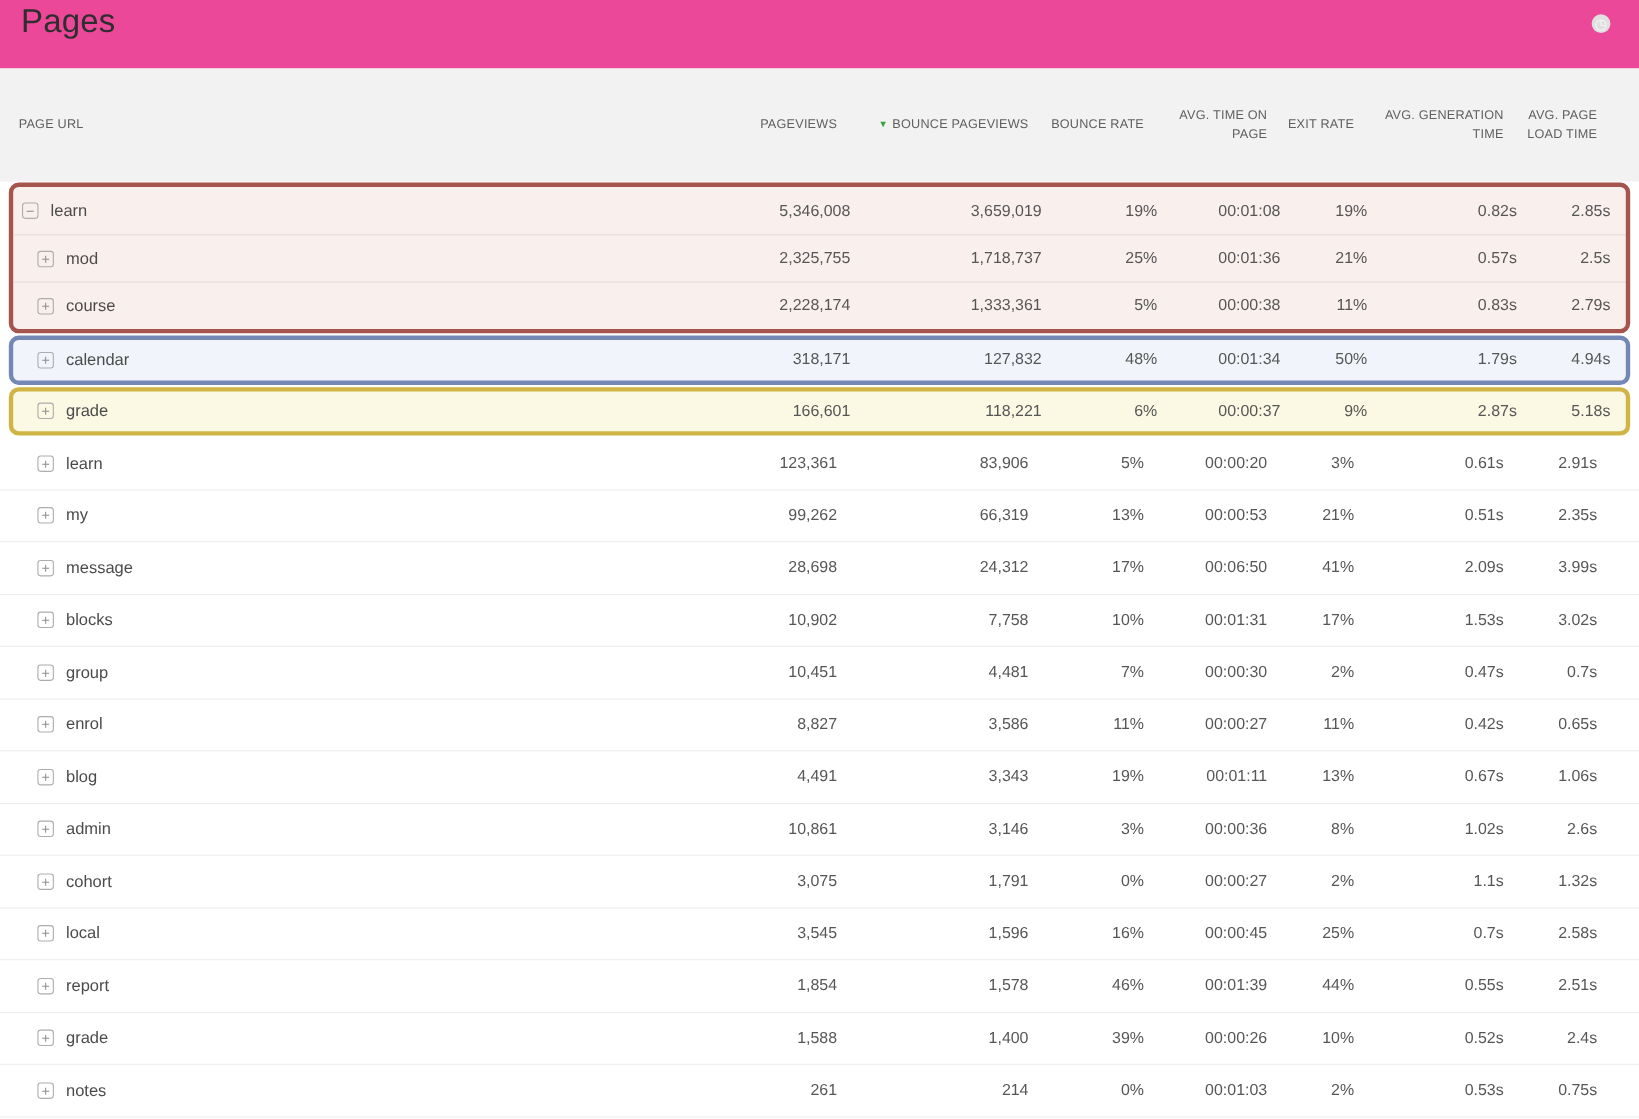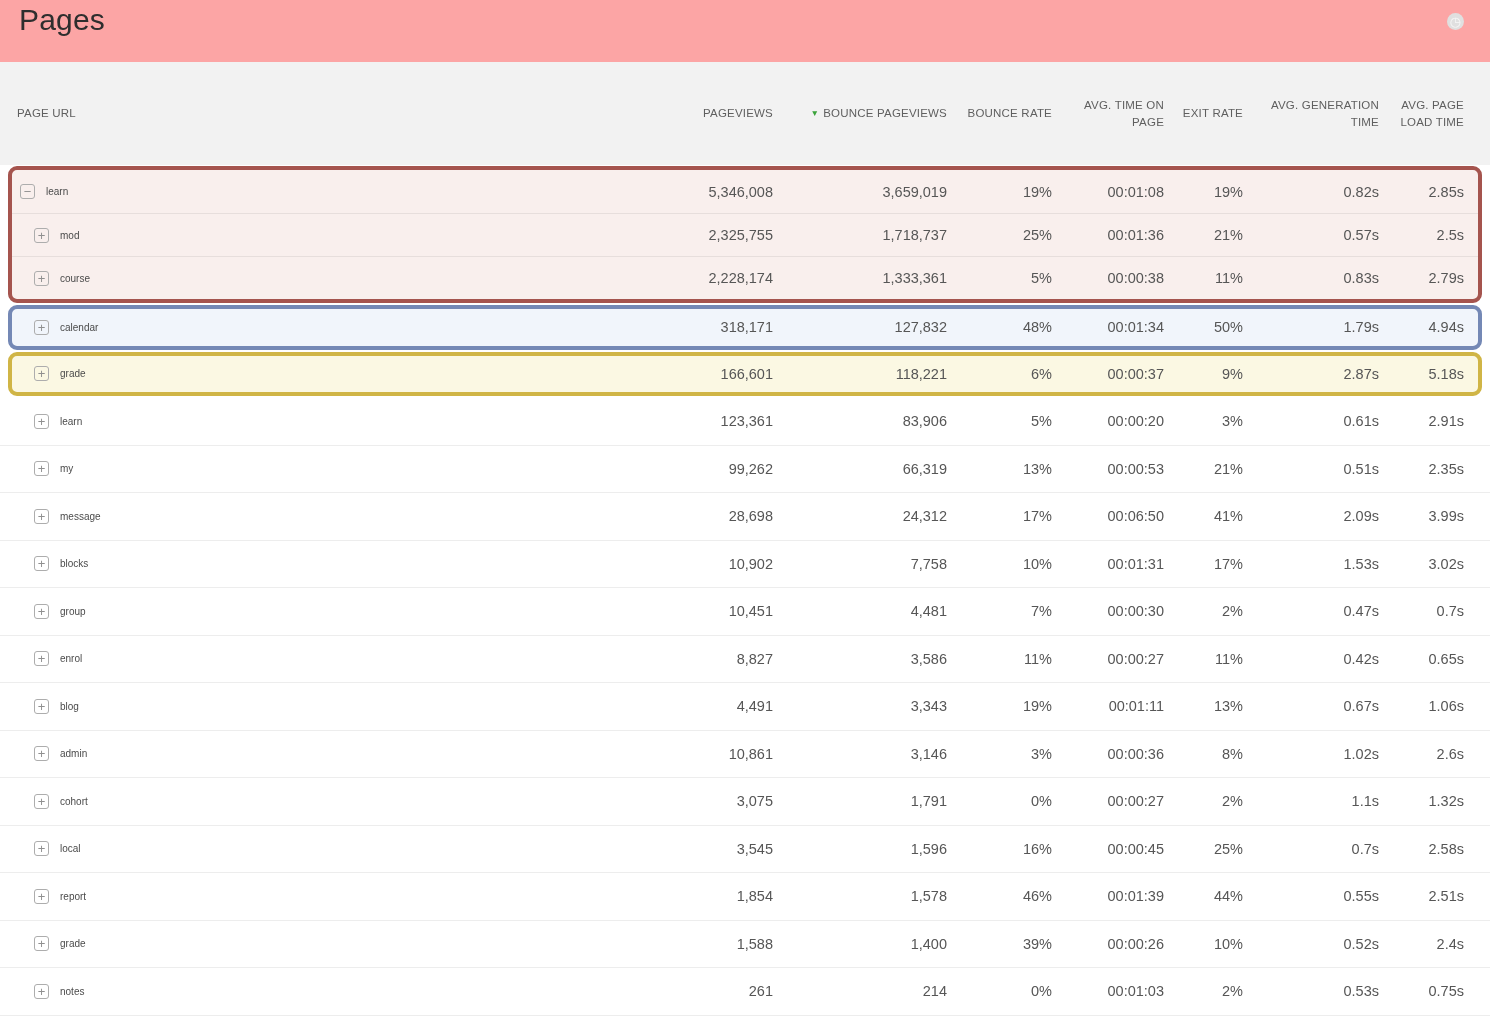--- a/index.html
+++ b/index.html
@@ -2,38 +2,38 @@
 <html><head>
 <meta charset="utf-8">
 <style>
   html,body { margin:0; padding:0; }
   body {
     width:1490px; height:1017px; overflow:hidden; background:#ffffff;
     font-family:"Liberation Sans", sans-serif; position:relative;
   }
 
   
-  .topbar { height:62px; position:relative; background:#fca5a5; }
+  .topbar { height:62px; position:relative; background:#ec4899; }
   .page-title {
     position:absolute; left:19px; top:3px;
     font-size:30px; font-weight:300; color:#2e2e2e; letter-spacing:0.2px;
   }
   .status-icon {
     position:absolute; right:26px; top:13px; width:17px; height:17px;
     border-radius:50%; background:#e0e0e0; color:#f6f6f6;
     display:flex; align-items:center; justify-content:center;
     font-size:13px; line-height:1;
   }
 
   
   .grid-row {
     display:grid;
     grid-template-columns: 1fr 160px 174px 105px 112px 79px 136px 85px;
     box-sizing:border-box;
-    padding-right:26px;
+    padding-right:38px;
     align-items:center;
   }
 
   
   .thead {
     height:103px; background:#f2f2f2;
   }
   .hcell {
     text-align:right; font-size:11.5px; color:#5f5f5f;
     line-height:1.45; letter-spacing:0.2px;
@@ -41,21 +41,21 @@
   .hcell.first { text-align:left; padding-left:17px; }
   .sort-arrow { font-size:8.5px; margin-right:4px; position:relative; top:-1px; }
 
   
   .row {
     height:47.5px;
     border-bottom:1px solid #ededed;
   }
   .cell.num { text-align:right; font-size:14.5px; color:#565656; }
   .label-cell { display:flex; align-items:center; min-width:0; }
-  .row-label { font-size:10px; color:#4b4b4b; white-space:nowrap; }
+  .row-label { font-size:15px; color:#4b4b4b; white-space:nowrap; }
   .indent-0 .label-cell { padding-left:20px; }
   .indent-1 .label-cell { padding-left:34px; }
 
   .expander {
     width:15px; height:15px; flex:none; box-sizing:border-box;
     border:1px solid #adadad; border-radius:3px;
     color:#8f8f8f; font-size:13px; line-height:13px; text-align:center;
     margin-right:11px; background:transparent; user-select:none;
   }
 

